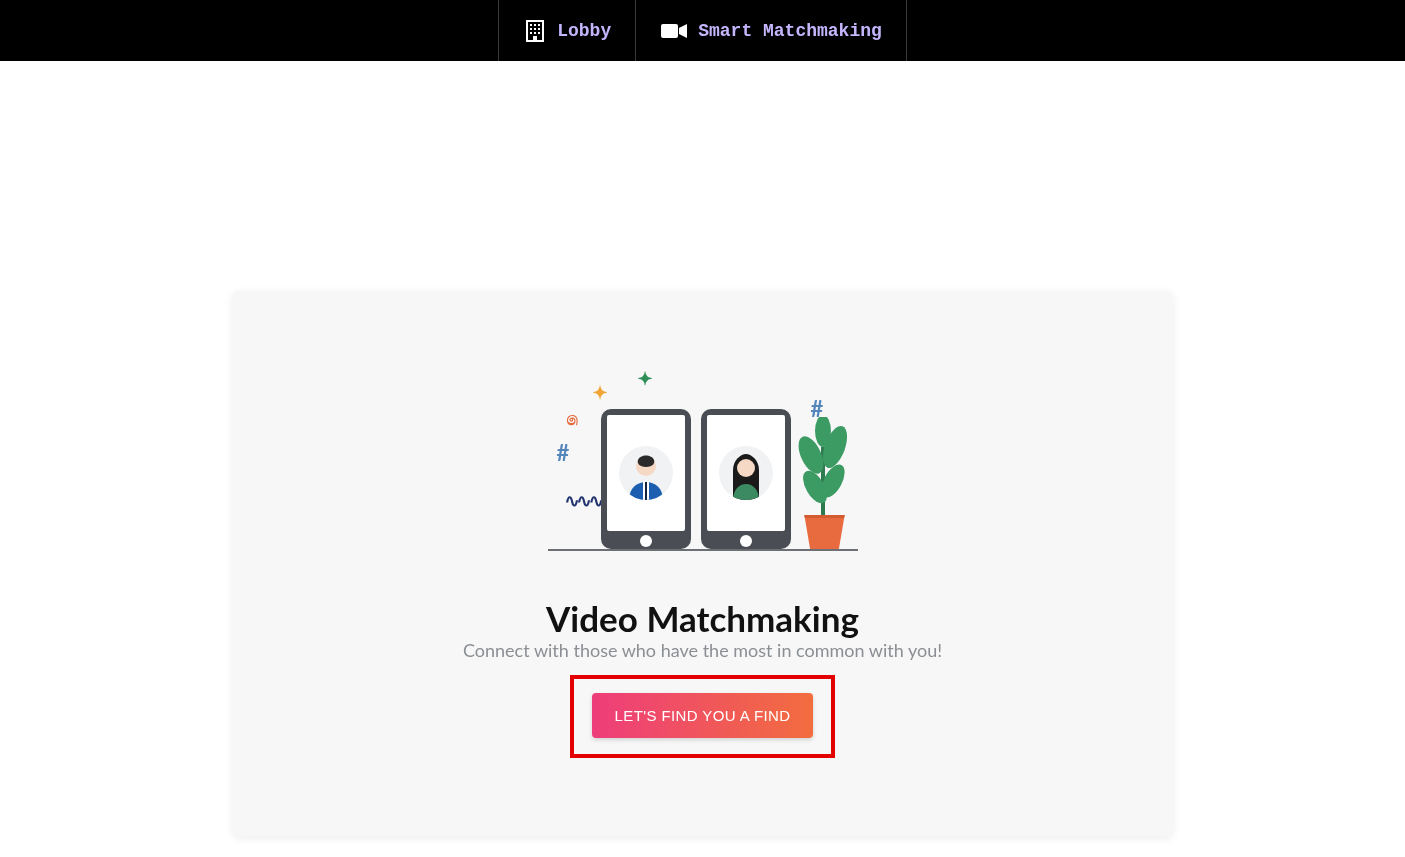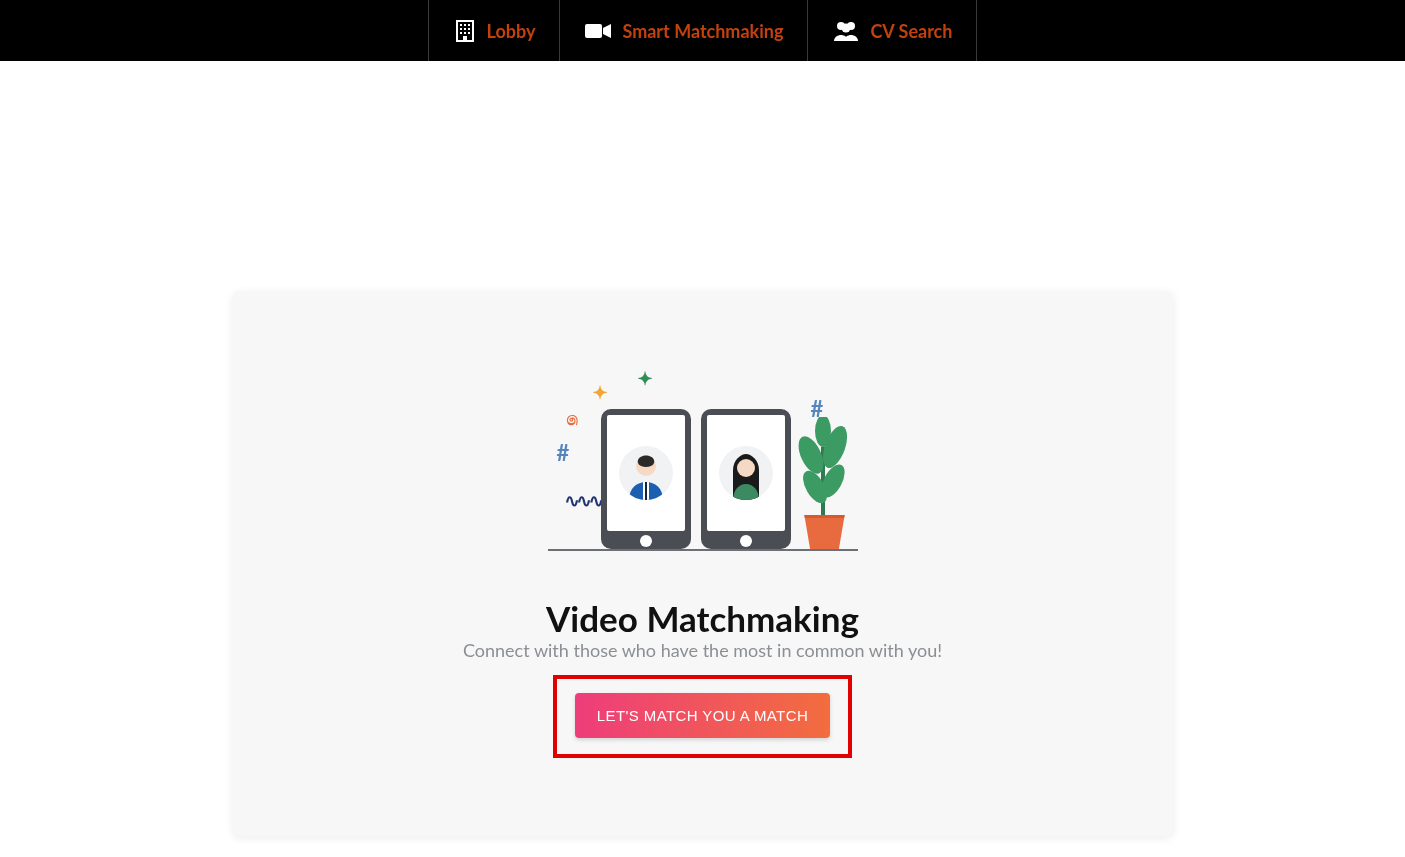--- a/index.html
+++ b/index.html
@@ -19,24 +19,25 @@
     justify-content: center;
     align-items: stretch;
   }
   .nav-item {
     display: flex;
     align-items: center;
     gap: 10px;
     padding: 0 24px;
     border-right: 1px solid #3a3a3a;
     cursor: pointer;
-    color: #c2410c;
+    color: #c4b5fd;
     font-weight: 700;
     font-size: 18px;
     white-space: nowrap;
+    font-family: Liberation Mono, monospace;
   }
   .nav-item:first-child { border-left: 1px solid #3a3a3a; }
   .nav-icon { display: flex; align-items: center; justify-content: center; }
   .nav-icon svg { width: 24px; height: 24px; fill: #ffffff; }
   .nav-icon.big svg { width: 28px; height: 24px; }
 
   
   .stage {
     width: 100%;
     display: flex;
@@ -162,32 +163,20 @@
   <div class="nav-item">
     <span class="nav-icon big">
       <svg viewBox="0 0 28 24">
           <rect x="1" y="5" width="17" height="14" rx="2"></rect>
           <polygon points="19,9 27,5 27,19 19,15"></polygon>
         </svg>
     </span>
     <span>Smart Matchmaking</span>
   </div>
 
-  <div class="nav-item">
-    <span class="nav-icon big">
-      <svg viewBox="0 0 28 24">
-          <circle cx="9" cy="7" r="4"></circle>
-          <circle cx="19" cy="7" r="4"></circle>
-          <circle cx="14" cy="9" r="4.5"></circle>
-          <path d="M2 22c0-4 4-6 7-6s7 2 7 6z"></path>
-          <path d="M12 22c0-4 4-6 7-6s7 2 7 6z"></path>
-        </svg>
-    </span>
-    <span>CV Search</span>
-  </div>
 
 
 </nav>
 
 <div class="stage">
   <div class="card">
 
     <div class="illus-wrap" style="height:180px;">
 
       <div class="cloud-bg" style="width:130px;height:80px;left:90px;top:20px;"></div>
@@ -241,17 +230,17 @@
       </div>
       <div class="plant-pot"></div>
 
       <div class="illus-floor"></div>
     </div>
 
     <h2 class="title">Video Matchmaking</h2>
     <p class="subtitle">Connect with those who have the most in common with you!</p>
 
     <div class="cta-frame">
-      <button class="cta-btn">LET'S MATCH YOU A MATCH</button>
+      <button class="cta-btn">LET'S FIND YOU A FIND</button>
     </div>
 
   </div>
 </div>
 
 </body></html>

